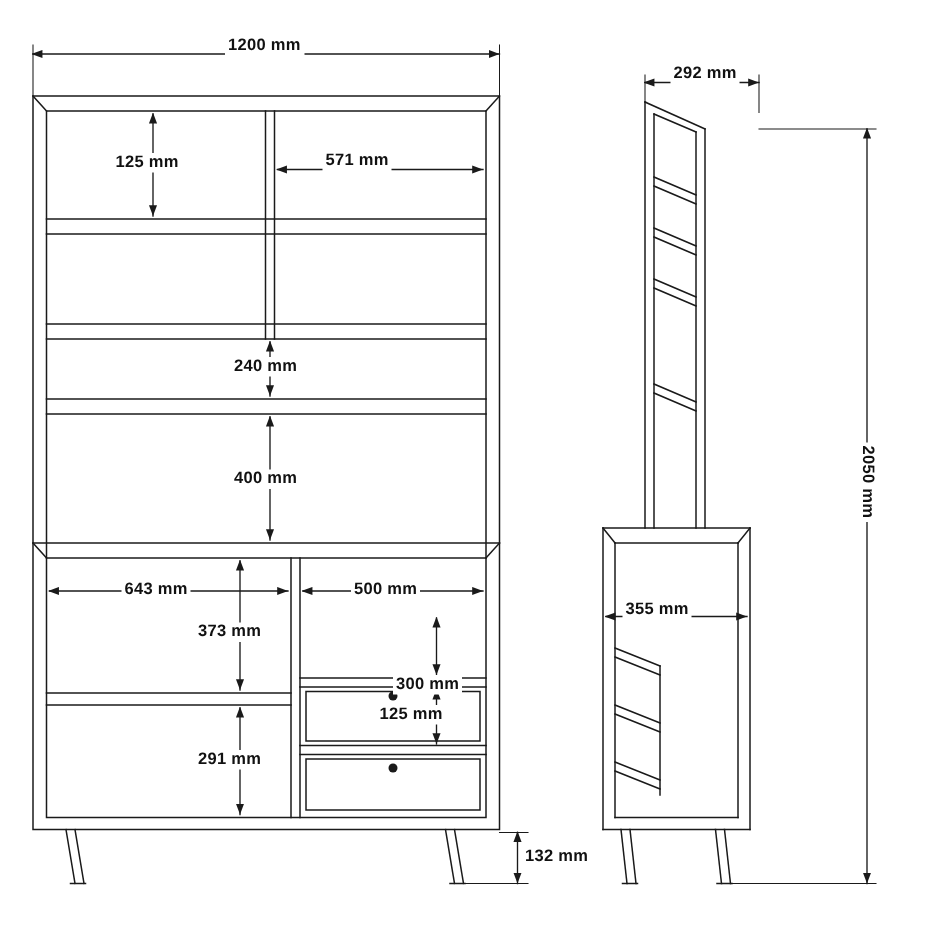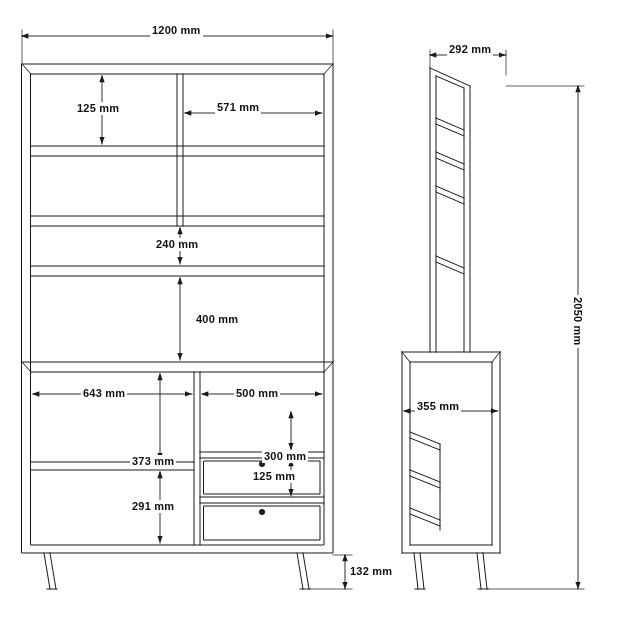--- a/index.html
+++ b/index.html
@@ -201,27 +201,27 @@
   </svg>
 
   <div class="dim-label" style="left:150px; top:24px;">1200 mm</div>
 
   <div class="dim-label" style="left:75px; top:102px;">125 mm</div>
 
   <div class="dim-label" style="left:215px; top:101px;">571 mm</div>
 
   <div class="dim-label" style="left:154px; top:238px;">240 mm</div>
 
-  <div class="dim-label" style="left:154px; top:313px;margin-left:40px;">400 mm</div>
+  <div class="dim-label" style="left:154px; top:313px;">400 mm</div>
 
   <div class="dim-label" style="left:81px; top:387px;">643 mm</div>
 
   <div class="dim-label" style="left:234px; top:387px;">500 mm</div>
 
-  <div class="dim-label" style="left:130px; top:415px;margin-top:40px;">373 mm</div>
+  <div class="dim-label" style="left:130px; top:415px;">373 mm</div>
 
   <div class="dim-label" style="left:262px; top:408px;margin-top:42px;">300 mm</div>
 
   <div class="dim-label" style="left:251px; top:470px;">125 mm</div>
 
   <div class="dim-label" style="left:130px; top:500px;">291 mm</div>
 
   <div class="dim-label" style="left:348px; top:565px;">132 mm</div>
 
   <div class="dim-label" style="left:447px; top:43px;">292 mm</div>

